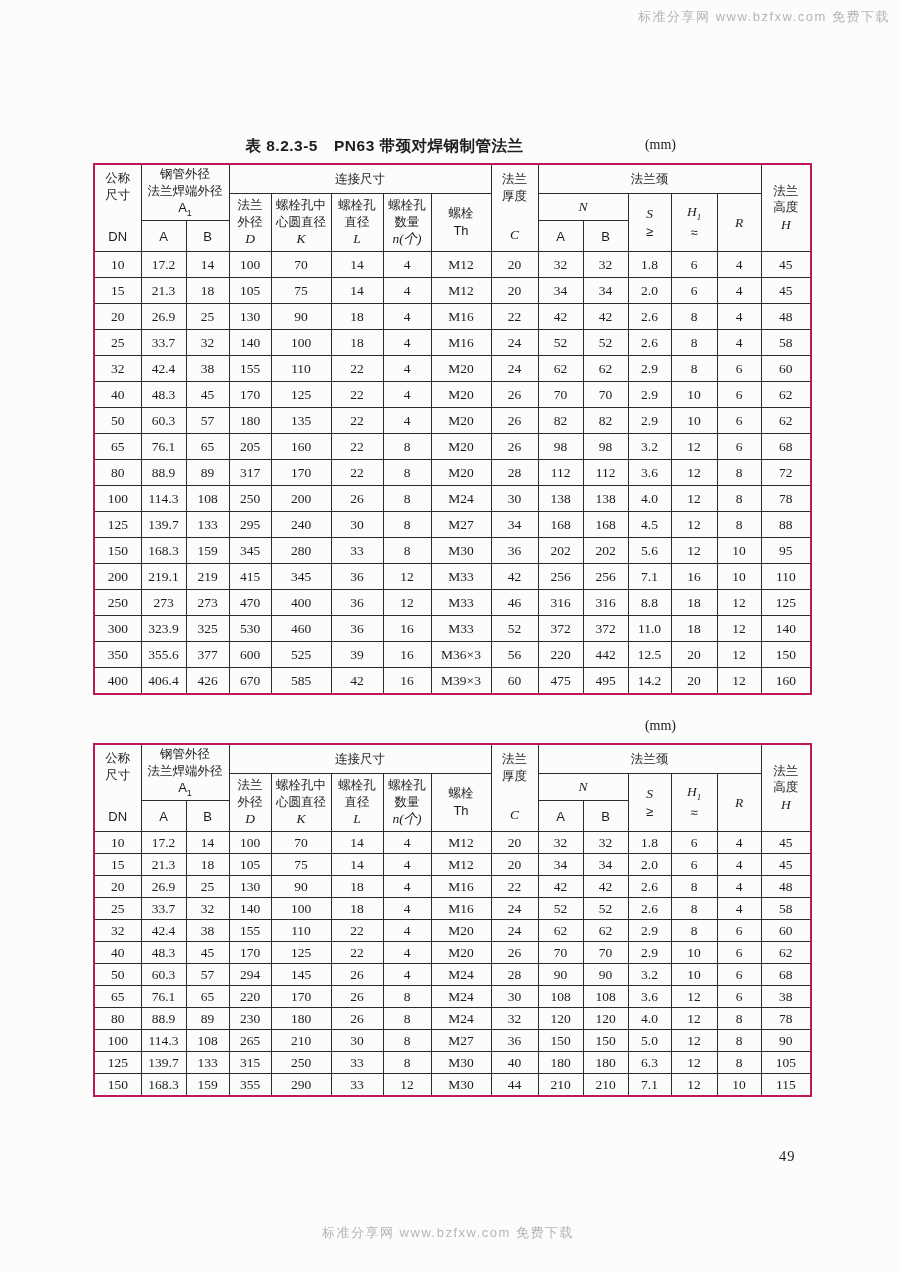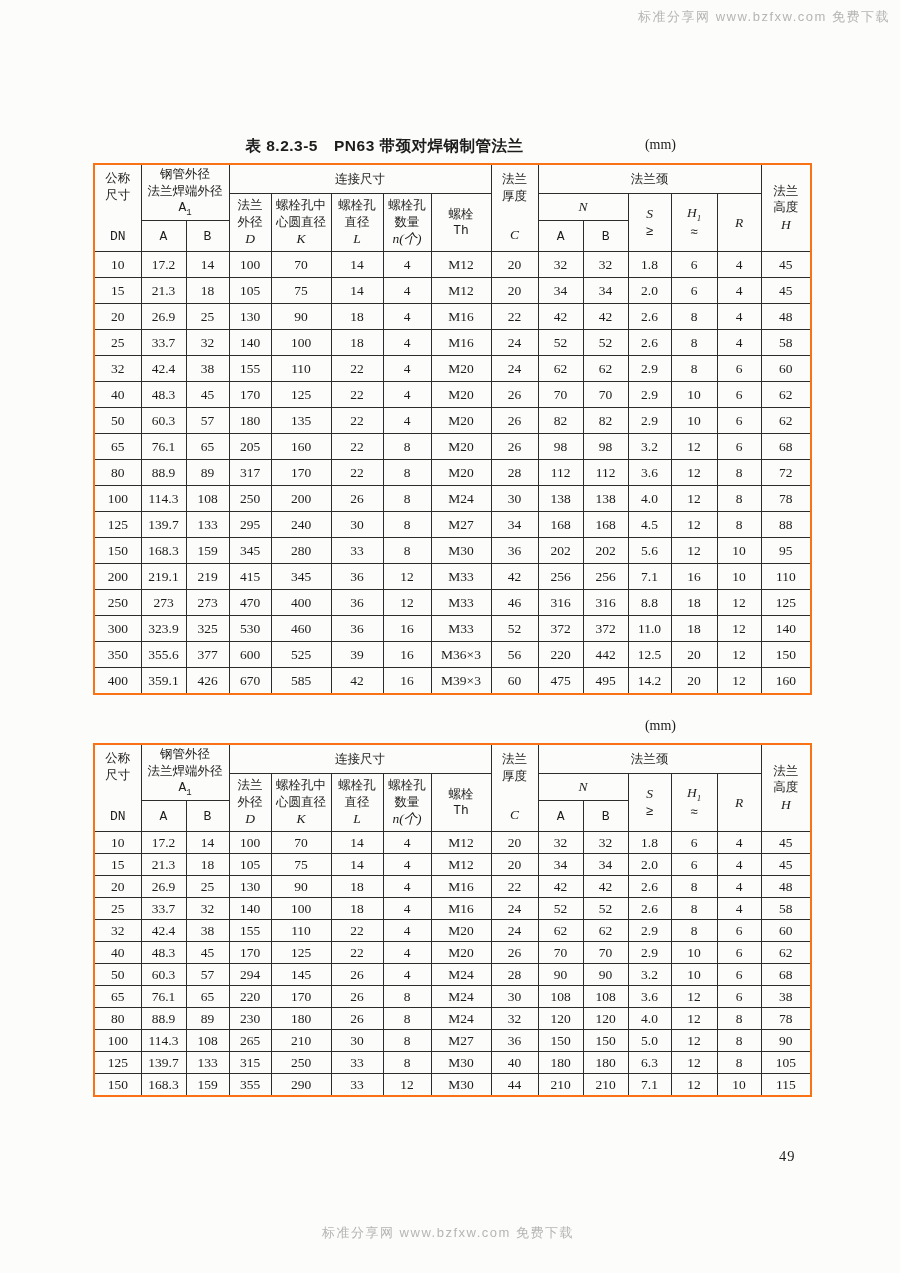--- a/index.html
+++ b/index.html
@@ -23,37 +23,37 @@
   .title-row { position:relative; text-align:center; height:30px; }
   .tb2 .title-row { height:29px; }
   .table-title {
     display:inline-block; font-family:"Liberation Sans","DejaVu Sans",sans-serif;
     font-weight:700; font-size:15.5px; letter-spacing:0.5px; padding-top:3px;
   }
   .unit { position:absolute; right:0; top:4px; font-size:14px; font-weight:400; }
 
   table.spec {
     width:717px; border-collapse:collapse; table-layout:fixed;
-    border:2px solid #f97316;
+    border:2px solid #be185d;
   }
   table.spec th, table.spec td {
     border:1px solid #2c2c2c; text-align:center; vertical-align:middle;
   }
   table.spec th {
     font-weight:400; font-size:12.5px; line-height:1.32; padding:1px;
   }
   table.spec td { font-size:13.5px; padding:0 2px; }
   .tb1 tbody td { height:26px; }
   .tb2 tbody td { height:22px; }
   thead tr.hr1 { height:29px; }
   thead tr.hr2 { height:27px; }
   thead tr.hr3 { height:31px; }
 
   .sym { font-style:italic; font-size:13.5px; font-family:"Liberation Serif","DejaVu Serif",serif; }
-  .symu { font-style:normal; font-size:13px; font-family:Liberation Mono, monospace; }
+  .symu { font-style:normal; font-size:13px; font-family:Liberation Sans, sans-serif; }
   .vstack { display:flex; flex-direction:column; justify-content:space-between; min-height:82px; padding:3px 0 4px 0; }
   .vstack2 { display:flex; flex-direction:column; justify-content:space-between; min-height:82px; padding:4px 0 5px 0; }
   sub { font-size:9px; }
 
   .page-number { position:absolute; left:779px; top:1148px; font-size:14.5px; letter-spacing:1px; }
 </style>
 </head>
 <body>
 
 <div class="page">
@@ -388,21 +388,21 @@
             <td>56</td>
             <td>220</td>
             <td>442</td>
             <td>12.5</td>
             <td>20</td>
             <td>12</td>
             <td>150</td>
           </tr>
           <tr>
             <td>400</td>
-            <td>359.1</td>
+            <td>406.4</td>
             <td>426</td>
             <td>670</td>
             <td>585</td>
             <td>42</td>
             <td>16</td>
             <td>M39×3</td>
             <td>60</td>
             <td>475</td>
             <td>495</td>
             <td>14.2</td>

